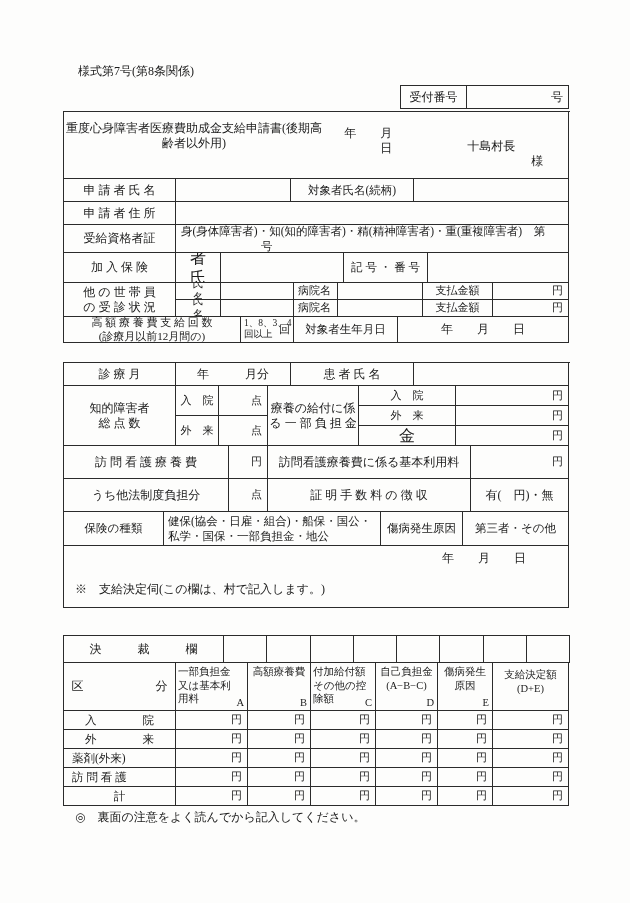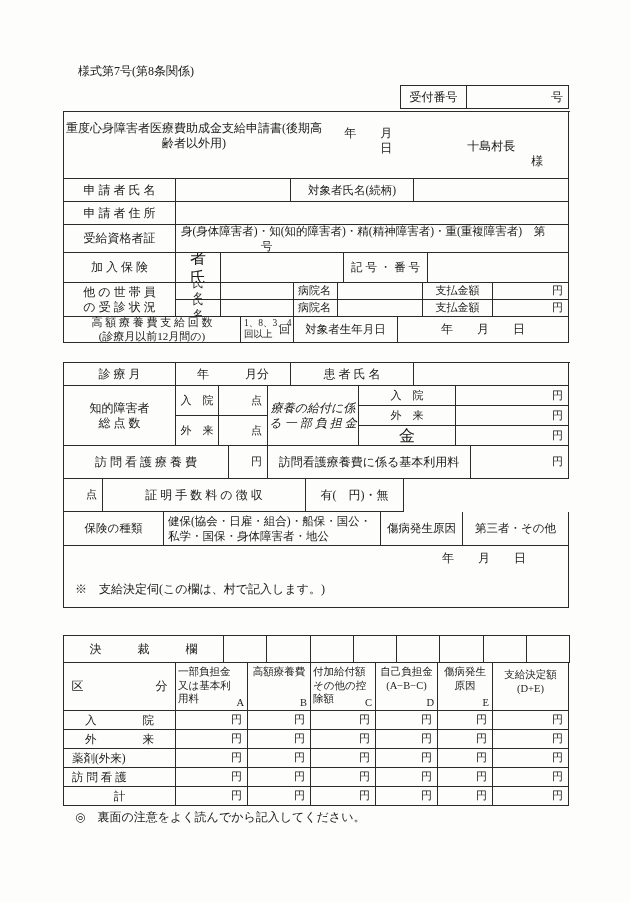--- a/index.html
+++ b/index.html
@@ -154,21 +154,21 @@
       <div class="col" style="width:92px;">
         <div class="r">
           <div class="c f11" style="width:43px; height:30px;">入　院</div>
           <div class="c yen f11" style="width:49px; height:30px;">点</div>
         </div>
         <div class="r">
           <div class="c f11" style="width:43px; height:30px;">外　来</div>
           <div class="c yen f11" style="width:49px; height:30px;">点</div>
         </div>
       </div>
-      <div class="c" style="width:91px; height:60px;font-style:italic;">療養の給付に係
+      <div class="c" style="width:91px; height:60px;">療養の給付に係
 る 一 部 負 担 金</div>
       <div class="col" style="width:210px;">
         <div class="r">
           <div class="c f11" style="width:97px; height:20px;">入　院</div>
           <div class="c yen f11" style="width:113px; height:20px;">円</div>
         </div>
         <div class="r">
           <div class="c f11" style="width:97px; height:20px;">外　来</div>
           <div class="c yen f11" style="width:113px; height:20px;">円</div>
         </div>
@@ -181,28 +181,29 @@
     </div>
 
     <div class="r">
       <div class="c" style="width:165px; height:33px;">訪 問 看 護 療 養 費</div>
       <div class="c yen f11" style="width:39px; height:33px;">円</div>
       <div class="c" style="width:203px; height:33px;">訪問看護療養費に係る基本利用料</div>
       <div class="c yen f11" style="width:98px; height:33px;">円</div>
     </div>
 
     <div class="r">
+      <div class="c" style="width:165px; height:33px;">うち他法制度負担分</div>
       <div class="c yen f11" style="width:39px; height:33px;">点</div>
       <div class="c" style="width:203px; height:33px;">証 明 手 数 料 の 徴 収</div>
       <div class="c" style="width:98px; height:33px;">有(　円)・無</div>
     </div>
 
     <div class="r">
       <div class="c f115" style="width:100px; height:34px;">保険の種類</div>
-      <div class="c left f115" style="width:217px; height:34px; white-space:normal;">健保(協会・日雇・組合)・船保・国公・私学・国保・身体障害者・地公</div>
+      <div class="c left f115" style="width:217px; height:34px; white-space:normal;">健保(協会・日雇・組合)・船保・国公・私学・国保・一部負担金・地公</div>
       <div class="c f115" style="width:82px; height:34px;">傷病発生原因</div>
       <div class="c f115" style="width:106px; height:34px;">第三者・その他</div>
     </div>
 
     <div class="r">
       <div class="c cblock" style="width:505px; height:62px;">
         <div class="cb-date">年　　月　　日</div>
         
       </div>
     </div>

